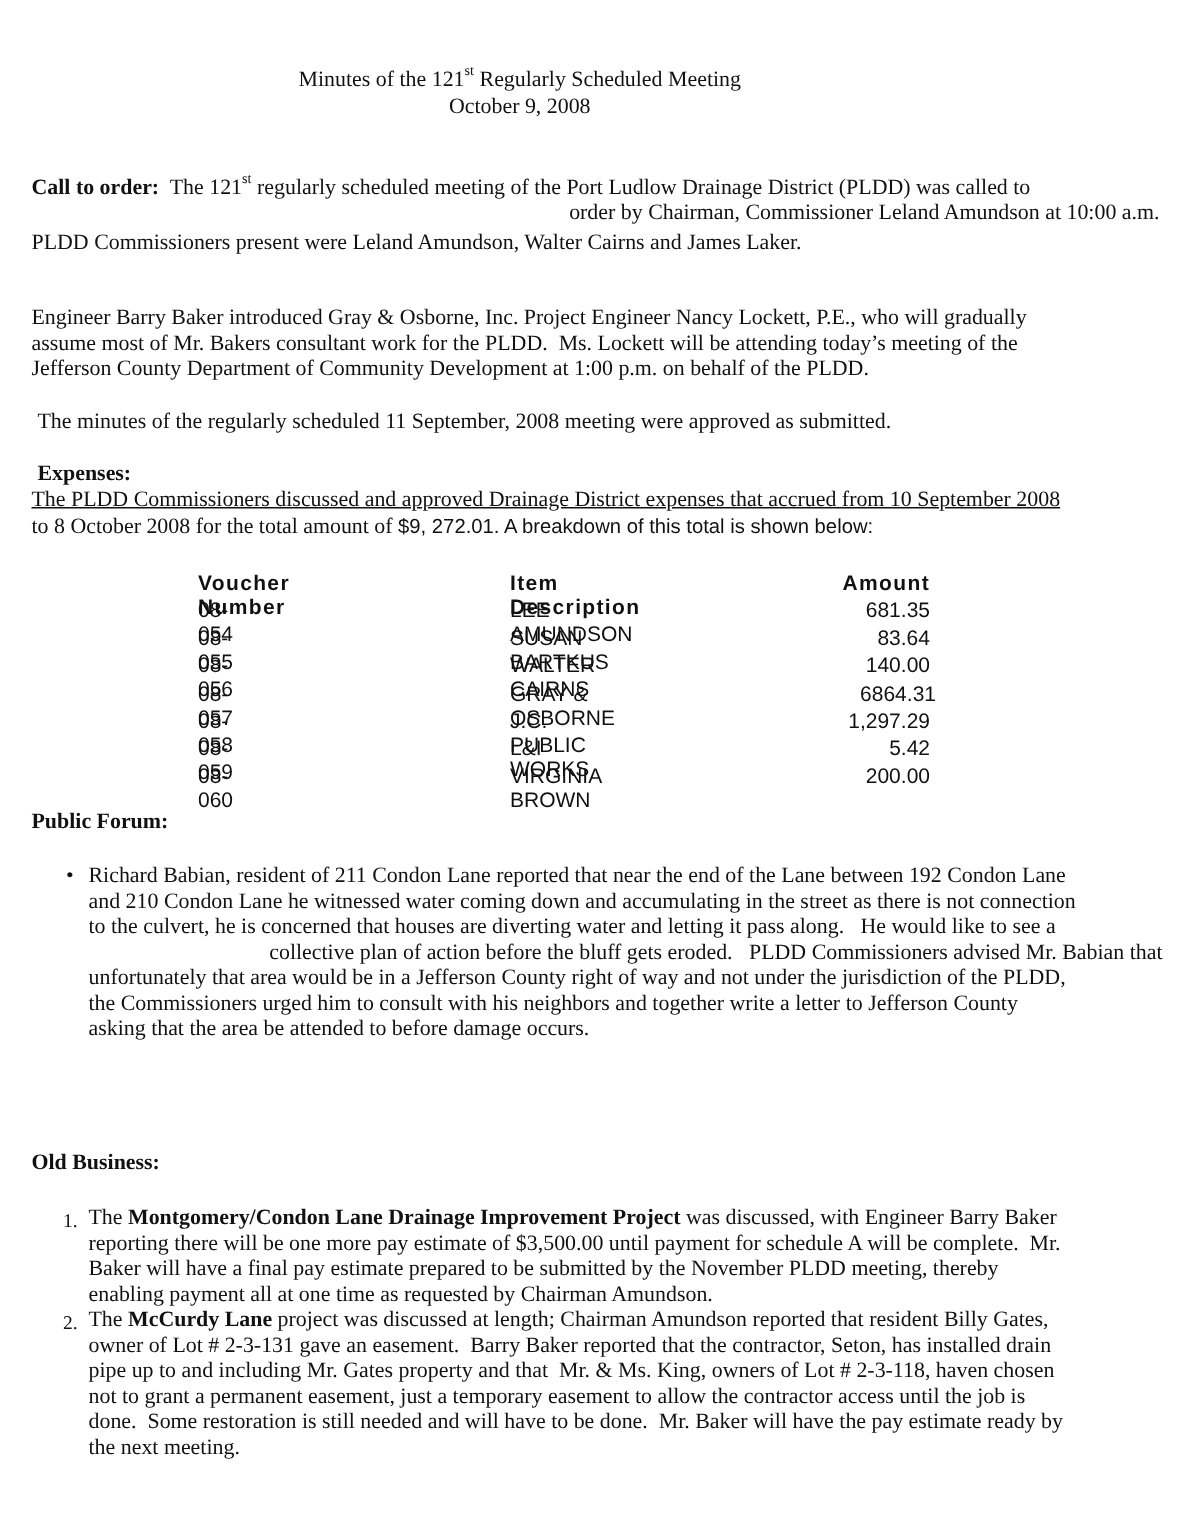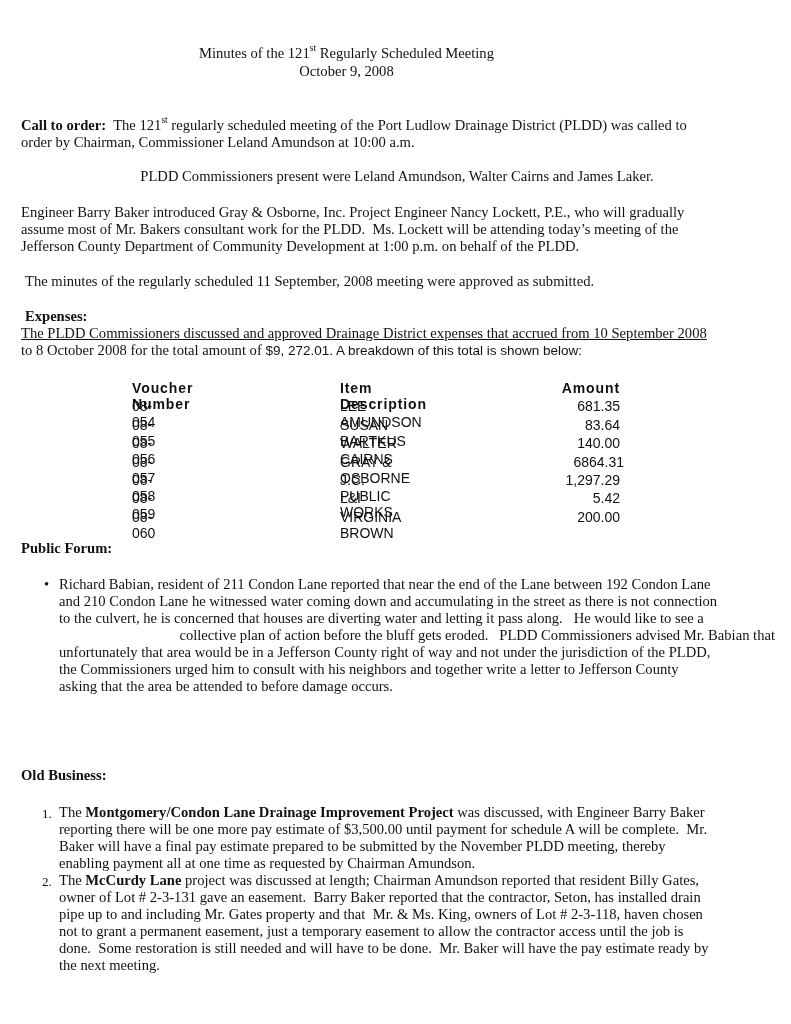--- a/index.html
+++ b/index.html
@@ -21,23 +21,23 @@
   .item { left: 59px; width: 716px; }
   .dollar-amt { font-family: "Liberation Sans", "DejaVu Sans", sans-serif; font-size: 13.5px; }
 </style>
 </head>
 <body>
 
 <div class="abs title serif" style="top:45px;"><span>Minutes of the 121</span><sup>st</sup><span> Regularly Scheduled Meeting</span></div>
 <div class="abs title serif" style="top:63px;">October 9, 2008</div>
 
 <div class="abs para serif" style="top:117px;"><b>Call to order:</b><span style="white-space:pre;">  The 121</span><sup>st</sup><span> regularly scheduled meeting of the Port Ludlow Drainage District (PLDD) was called to</span></div>
-<div class="abs para serif" style="top:134px;">order by Chairman, Commissioner Leland Amundson at 10:00 a.m.</div>
+<div class="abs para serif" style="top:134px;text-align:right;">order by Chairman, Commissioner Leland Amundson at 10:00 a.m.</div>
 
-<div class="abs para serif" style="top:168px;text-align:center;">PLDD Commissioners present were Leland Amundson, Walter Cairns and James Laker.</div>
+<div class="abs para serif" style="top:154px;">PLDD Commissioners present were Leland Amundson, Walter Cairns and James Laker.</div>
 
 <div class="abs para serif" style="top:204px;">Engineer Barry Baker introduced Gray &amp; Osborne, Inc. Project Engineer Nancy Lockett, P.E., who will gradually</div>
 <div class="abs para serif" style="top:221px; white-space:pre;">assume most of Mr. Bakers consultant work for the PLDD.  Ms. Lockett will be attending today’s meeting of the</div>
 <div class="abs para serif" style="top:238px;">Jefferson County Department of Community Development at 1:00 p.m. on behalf of the PLDD.</div>
 
 <div class="abs para serif" style="top:273px; left:25px;">The minutes of the regularly scheduled 11 September, 2008 meeting were approved as submitted.</div>
 
 <div class="abs para serif" style="top:308px; left:25px;"><b>Expenses:</b></div>
 <div class="abs para serif" style="top:325px;text-decoration:underline;">The PLDD Commissioners discussed and approved Drainage District expenses that accrued from 10 September 2008</div>
 <div class="abs para serif" style="top:342px;"><span>to 8 October 2008 for the total amount of </span><span class="dollar-amt">$9, 272.01</span><span class="dollar-amt">. A breakdown of this total is shown below:</span></div>

